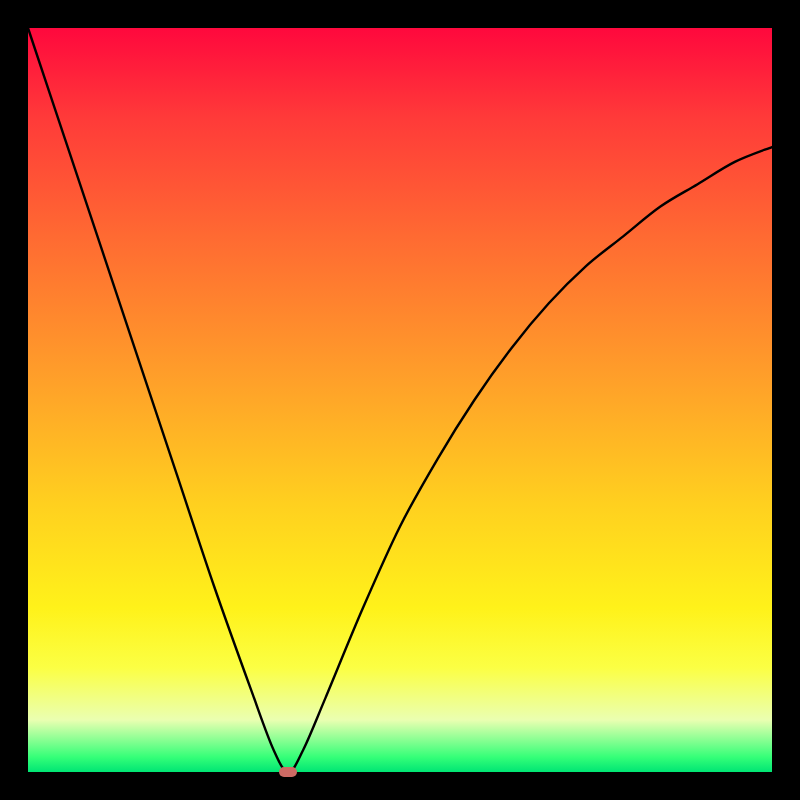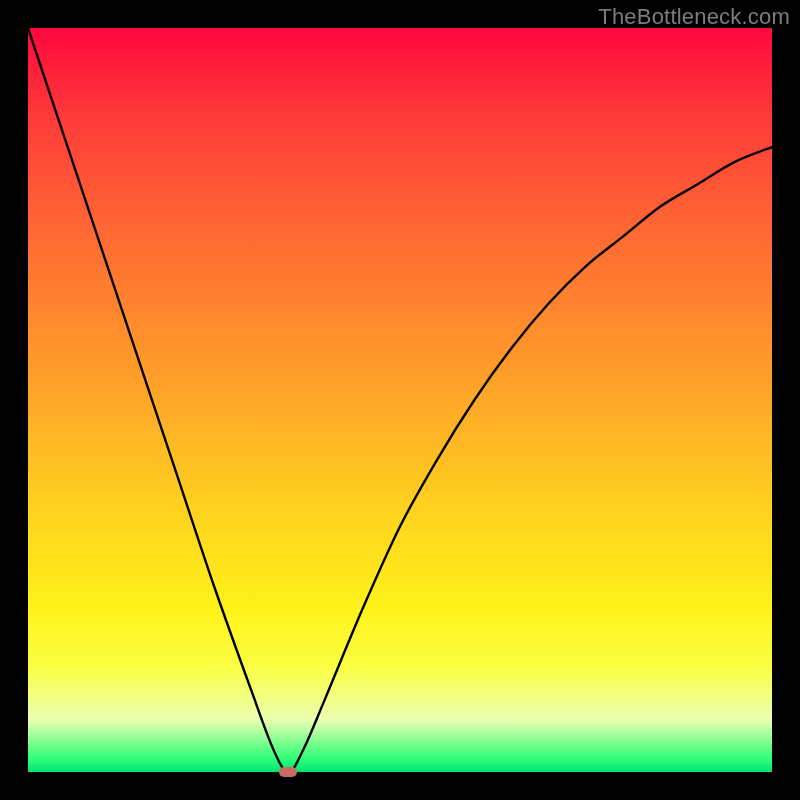--- a/index.html
+++ b/index.html
@@ -63,21 +63,20 @@
     letter-spacing: 0.2px;
     font-weight: 500;
     user-select: none;
   }
 </style>
 </head>
 <body>
 
 <div class="frame">
 
-  <span class="watermark">TheBottleneck.com</span>
 
   <div class="plot-area">
     <svg class="curve" viewBox="0 0 744 744" preserveAspectRatio="none">
       <path fill="none" stroke="#000000" stroke-width="2.4" stroke-linecap="round" stroke-linejoin="round" d="M 0 0 C 6.2 18.600000000000005, 24.800000000000004 74.4, 37.2 111.60000000000002 C 49.6 148.80000000000004, 62.00000000000001 186.00000000000006, 74.4 223.20000000000005 C 86.80000000000001 260.40000000000003, 99.19999999999999 297.59999999999997, 111.6 334.79999999999995 C 124 371.99999999999994, 136.4 409.2, 148.8 446.4 C 161.20000000000002 483.59999999999997, 173.6 522.04, 186 558 C 198.4 593.96, 213.27999999999997 634.88, 223.2 662.16 C 233.12 689.4399999999999, 239.32000000000002 708.04, 245.52 721.68 C 251.72 735.3199999999999, 255.44 744, 260.4 744 C 265.35999999999996 744, 269.08 734.0799999999999, 275.28 721.68 C 281.47999999999996 709.28, 287.68 693.1600000000001, 297.6 669.6 C 307.52000000000004 646.04, 322.40000000000003 608.8399999999999, 334.8 580.3199999999999 C 347.2 551.8, 359.6 523.28, 372 498.48 C 384.4 473.68000000000006, 396.80000000000007 452.6, 409.20000000000005 431.52000000000004 C 421.6 410.44000000000005, 434 390.6, 446.4 372 C 458.79999999999995 353.4, 471.20000000000005 336.04, 483.6 319.92 C 496 303.8, 508.4 288.91999999999996, 520.8 275.28 C 533.1999999999999 261.64, 545.6 249.23999999999998, 558 238.07999999999998 C 570.4 226.92, 582.8000000000001 218.24000000000007, 595.2 208.32000000000005 C 607.6 198.40000000000003, 620 187.23999999999995, 632.4 178.55999999999995 C 644.8 169.87999999999994, 657.2 163.67999999999998, 669.6 156.24 C 682 148.80000000000004, 694.4 140.12000000000006, 706.8 133.92000000000007 C 719.1999999999999 127.72000000000008, 737.8 121.52000000000008, 744 119.04000000000008"></path>
     </svg>
     <div class="marker" style="left: 251.4px; top: 739px; background: rgb(204, 106, 100);"></div>
   </div>
 
 </div>
 

